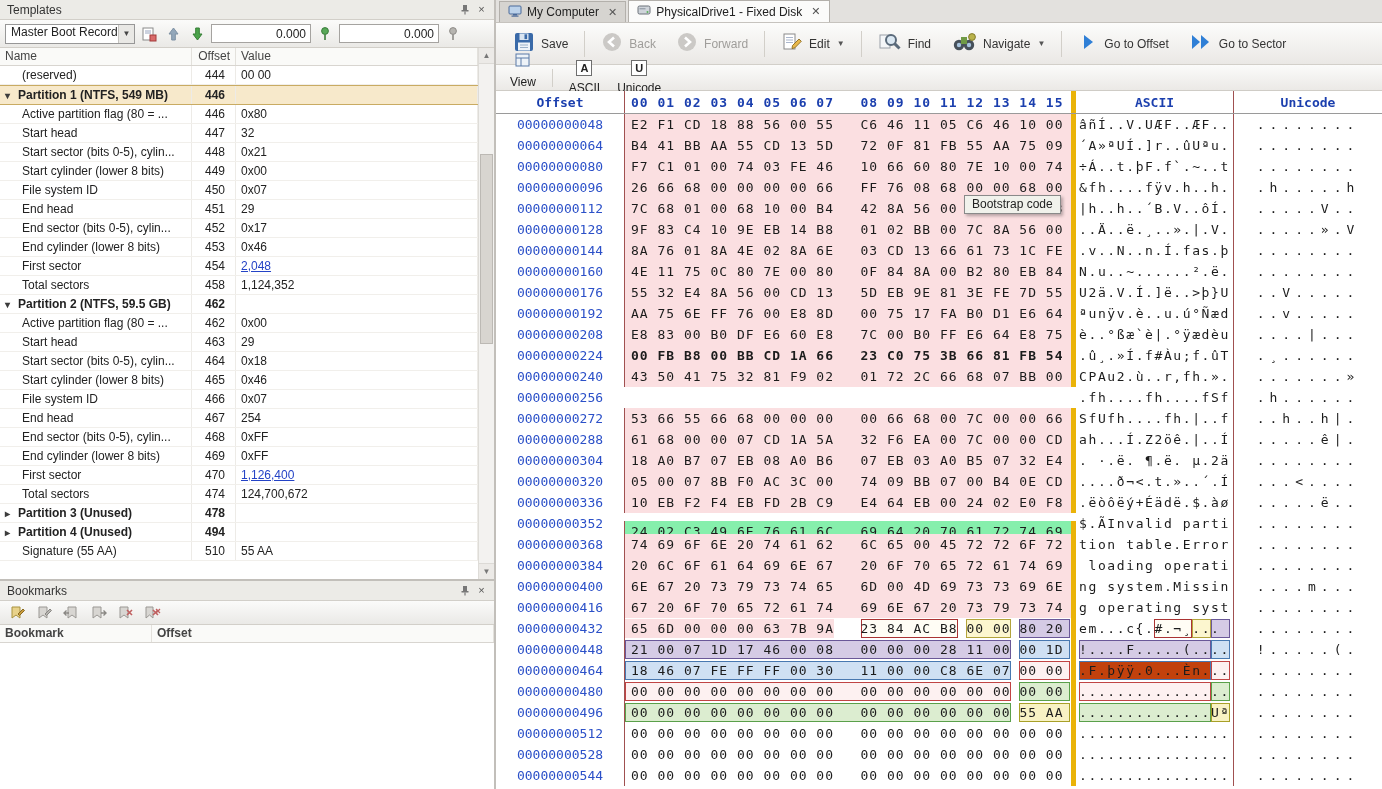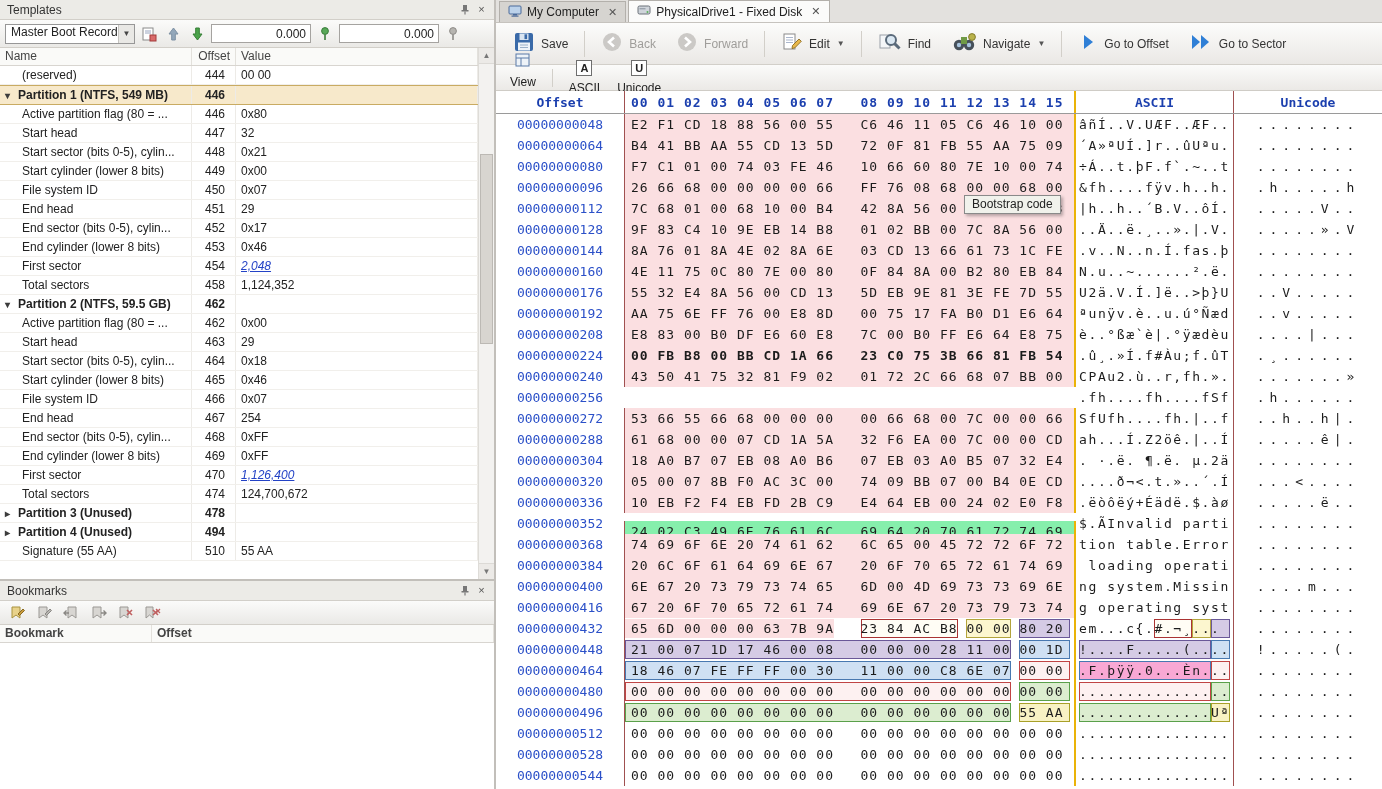--- a/index.html
+++ b/index.html
@@ -26,21 +26,21 @@
   .c-name { width:192px; overflow:hidden; white-space:nowrap; }
   .c-off  { width:44px; text-align:right; }
   .c-val  { flex:1; }
   .tpl-row { display:flex; height:19px; line-height:18px; border-bottom:1px solid #f1efeb; }
   .tpl-row > div { padding:0 5px; border-right:1px solid #edebe7; overflow:hidden; white-space:nowrap; }
   .tpl-row .c-off { padding-right:10px; }
   .tpl-row.group .c-name, .tpl-row.group .c-off { font-weight:bold; }
   .tpl-row.sel { background:#f7e9cb; border-top:1px solid #c9ab62; border-bottom:1px solid #c9ab62; height:20px; }
   .tpl-row .indent { padding-left:22px; }
   .tri { display:inline-block; width:13px; color:#3c3c3c; font-size:10px; }
-  .lnk { color:#2443c6; text-decoration:underline;font-style:italic; }
+  .lnk { color:#2443c6; text-decoration:underline; }
   .vscroll { position:absolute; top:0; right:0; bottom:0; width:16px; background:#f3f2f0; border-left:1px solid #dedcd8; display:flex; flex-direction:column; }
   .vs-btn { height:16px; display:flex; align-items:center; justify-content:center; font-size:8px; color:#777; background:#eceae7; border-bottom:1px solid #dcdad6; }
   .vs-btn.vs-down { border-top:1px solid #dcdad6; border-bottom:none; }
   .vs-track { flex:1; position:relative; }
   .vs-thumb { position:absolute; top:90px; left:1px; right:1px; height:190px; background:#d8d5d0; border:1px solid #bcb9b4; }
   .bm-toolbar { height:24px; display:flex; align-items:center; gap:7px; padding:0 7px; background:linear-gradient(#fbfbfa,#eae9e6); border-bottom:1px solid #d2cfc9; }
   .bm-head { display:flex; height:18px; background:#fafaf8; border-bottom:1px solid #d8d5d0; color:#444; }
   .bm-head > div { padding:1px 5px; border-right:1px solid #e3e1dc;font-weight:bold; }
   .bm-c1 { width:152px; }
   .bm-c2 { flex:1; }
@@ -58,21 +58,21 @@
   .tb-sep { width:1px; height:26px; background:#d2cfc9; margin:0 5px; }
   .dd { font-size:8px; color:#555; margin-left:1px; }
   .view-toolbar { height:26px; display:flex; align-items:center; gap:5px; padding:0 8px; background:linear-gradient(#fbfbfa,#ebe9e6); border-bottom:1px solid #cfccc6; }
   .badge { width:16px; height:16px; border:1px solid #6e6e6e; background:#fff; display:flex; align-items:center; justify-content:center; font-size:11px; font-weight:bold; color:#222; }
   .vt-btn { display:flex; align-items:center; gap:5px; padding:2px 6px;flex-direction:column; }
 
   
   .hexview { flex:1; position:relative; background:#fff; font-family:"DejaVu Sans Mono", monospace; overflow:hidden; }
   .hex-headrow { display:flex; height:23px; line-height:23px; border-bottom:1px solid #9a9a9a; color:#1b3fae; font-weight:bold; font-size:13px; }
   .hx-off   { width:128px; text-align:center; }
-  .hx-bytes { width:452px; padding:0 6px; white-space:pre; border-left:1px solid #a05050; border-right:2px solid #eab308; letter-spacing:1px; }
+  .hx-bytes { width:452px; padding:0 6px; white-space:pre; border-left:1px solid #a05050; border-right:5px solid #eab308; letter-spacing:1px; }
   .hx-ascii { width:158px; text-align:center; border-right:1px solid #a05050; white-space:pre; }
   .hx-uni   { flex:1; text-align:center; white-space:pre; }
   .hex-row  { display:flex; height:21px; line-height:21px; font-size:13px; color:#1c1c1c; }
   .hex-row .hx-off { color:#2b50c8; }
   .hex-row .hx-ascii { letter-spacing:1.6px; }
   .hex-row .hx-uni { letter-spacing:5px; }
   .rg { padding:2px 0; }
   .rg-lead { margin-left:-6px; padding-left:6px; }
   .rg-tail { margin-right:-6px; padding-right:6px; }
   .tooltip { position:absolute; left:468px; top:104px; height:19px; line-height:17px; padding:0 7px; background:#f1f2ec; border:1px solid #8a8a8a; font-family:"Liberation Sans",sans-serif; font-size:12px; color:#222; box-shadow:2px 2px 3px rgba(0,0,0,.28); z-index:5; white-space:nowrap; }
@@ -647,21 +647,21 @@
           </div>
           <div class="hex-row">
             <div class="hx-off">00000000448</div>
             <div class="hx-bytes"><span class="rg rg-lead" style="background: rgb(213, 203, 229); box-shadow: rgb(106, 88, 152) 0px 0px 0px 1px inset;">21 00 07 1D 17 46 00 08   00 00 00 28 11 00</span> <span class="rg rg-tail" style="background: rgb(207, 224, 243); box-shadow: rgb(72, 120, 176) 0px 0px 0px 1px inset;">00 1D</span></div>
             <div class="hx-ascii"><span class="rg" style="background: rgb(213, 203, 229); box-shadow: rgb(106, 88, 152) 0px 0px 0px 1px inset;">!....F.....(..</span><span class="rg" style="background: rgb(207, 224, 243); box-shadow: rgb(72, 120, 176) 0px 0px 0px 1px inset;">..</span></div>
             <div class="hx-uni">!.....(.</div>
           </div>
           <div class="hex-row">
             <div class="hx-off">00000000464</div>
             <div class="hx-bytes"><span class="rg rg-lead" style="background: rgb(207, 224, 243); box-shadow: rgb(72, 120, 176) 0px 0px 0px 1px inset;">18 46 07 FE FF FF 00 30   11 00 00 C8 6E 07</span> <span class="rg rg-tail" style="background: rgb(253, 241, 241); box-shadow: rgb(192, 68, 68) 0px 0px 0px 1px inset;">00 00</span></div>
-            <div class="hx-ascii"><span class="rg" style="background: #f9a8d4; box-shadow: rgb(72, 120, 176) 0px 0px 0px 1px inset;">.F.þÿÿ.0...Èn.</span><span class="rg" style="background: rgb(253, 241, 241); box-shadow: rgb(192, 68, 68) 0px 0px 0px 1px inset;">..</span></div>
+            <div class="hx-ascii"><span class="rg" style="background: #c2410c; box-shadow: rgb(72, 120, 176) 0px 0px 0px 1px inset;">.F.þÿÿ.0...Èn.</span><span class="rg" style="background: rgb(253, 241, 241); box-shadow: rgb(192, 68, 68) 0px 0px 0px 1px inset;">..</span></div>
             <div class="hx-uni">........</div>
           </div>
           <div class="hex-row">
             <div class="hx-off">00000000480</div>
             <div class="hx-bytes"><span class="rg rg-lead" style="background: rgb(253, 241, 241); box-shadow: rgb(192, 68, 68) 0px 0px 0px 1px inset;">00 00 00 00 00 00 00 00   00 00 00 00 00 00</span> <span class="rg rg-tail" style="background: rgb(220, 237, 208); box-shadow: rgb(90, 160, 74) 0px 0px 0px 1px inset;">00 00</span></div>
             <div class="hx-ascii"><span class="rg" style="background: rgb(253, 241, 241); box-shadow: rgb(192, 68, 68) 0px 0px 0px 1px inset;">..............</span><span class="rg" style="background: rgb(220, 237, 208); box-shadow: rgb(90, 160, 74) 0px 0px 0px 1px inset;">..</span></div>
             <div class="hx-uni">........</div>
           </div>
           <div class="hex-row">
             <div class="hx-off">00000000496</div>

